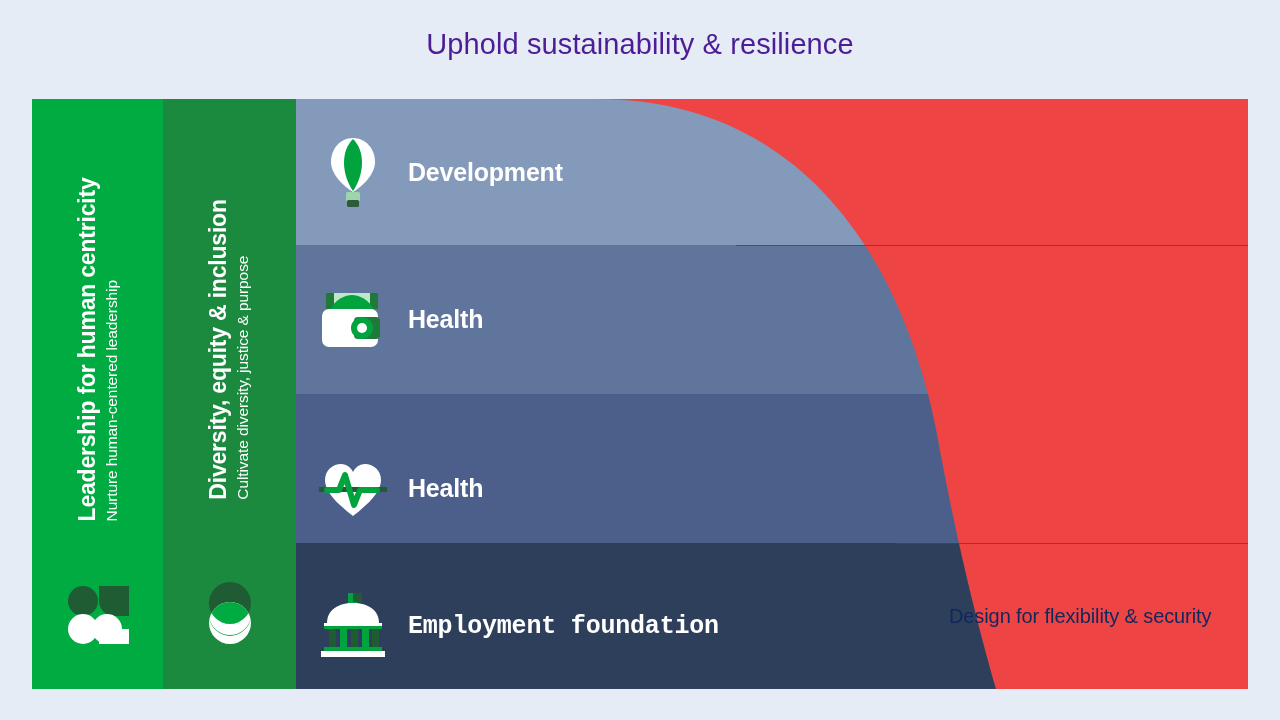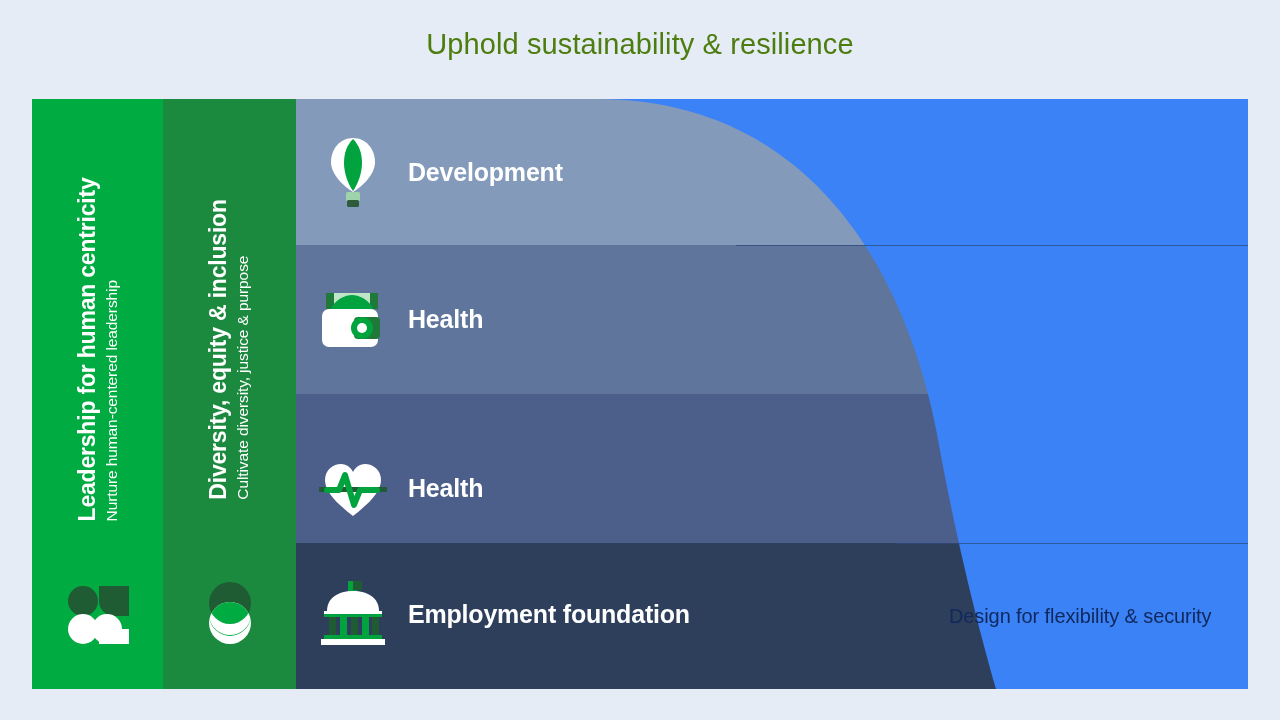--- a/index.html
+++ b/index.html
@@ -17,21 +17,21 @@
 
   
   #page-title {
     position: absolute;
     left: 0;
     top: 28px;
     width: 1280px;
     text-align: center;
     font-size: 29px;
     font-weight: 400;
-    color: #4d7c0f;
+    color: #4c1d95;
     letter-spacing: 0.1px;
   }
 
   
   #diagram {
     position: absolute;
     left: 32px;
     top: 99px;
     width: 1216px;
     height: 590px;
@@ -97,21 +97,21 @@
     justify-content: center;
   }
 
   
   #content {
     position: absolute;
     left: 264px;
     top: 0;
     width: 952px;
     height: 590px;
-    background: #3b82f6;
+    background: #ef4444;
   }
 
   
   #blob {
     position: absolute;
     left: 0;
     top: 0;
     width: 952px;
     height: 590px;
   }
@@ -261,21 +261,21 @@
       <div class="row-icon">
         <svg width="72" height="62" viewBox="0 0 72 62">
           <path d="M36 58 C18 44 8 33 8 22 C8 12 16 6 24 6 C30 6 34 10 36 14 C38 10 42 6 48 6 C56 6 64 12 64 22 C64 33 54 44 36 58 Z" fill="#ffffff"></path>
           <rect x="2" y="29" width="68" height="5" fill="#1f5b33"></rect>
           <path d="M10 32 H22 L28 17 L37 47 L43 32 H60" fill="none" stroke="#00a33e" stroke-width="6" stroke-linejoin="round" stroke-linecap="round"></path>
         </svg>
       </div>
       <div class="row-label">Health</div>
     </div>
 
-    <div class="row" style="top:424px; height:182px;">
+    <div class="row" style="top:436px; height:182px;font-family:Liberation Mono, monospace;">
       <div class="row-icon">
         <svg width="70" height="66" viewBox="0 0 70 66">
           <rect x="30" y="0" width="9" height="14" fill="#00a33e"></rect>
           <rect x="35" y="0" width="9" height="9" fill="#1f5b33"></rect>
           <path d="M9 30 C9 17 20 10 35 10 C50 10 61 17 61 30 Z" fill="#ffffff"></path>
           <rect x="6" y="30" width="58" height="6" fill="#00a33e"></rect>
           <rect x="6" y="30" width="58" height="3" fill="#ffffff"></rect>
           <rect x="11" y="36" width="7" height="20" fill="#1f5b33"></rect>
           <rect x="22" y="36" width="7" height="20" fill="#00a33e"></rect>
           <rect x="33" y="36" width="7" height="20" fill="#1f5b33"></rect>

